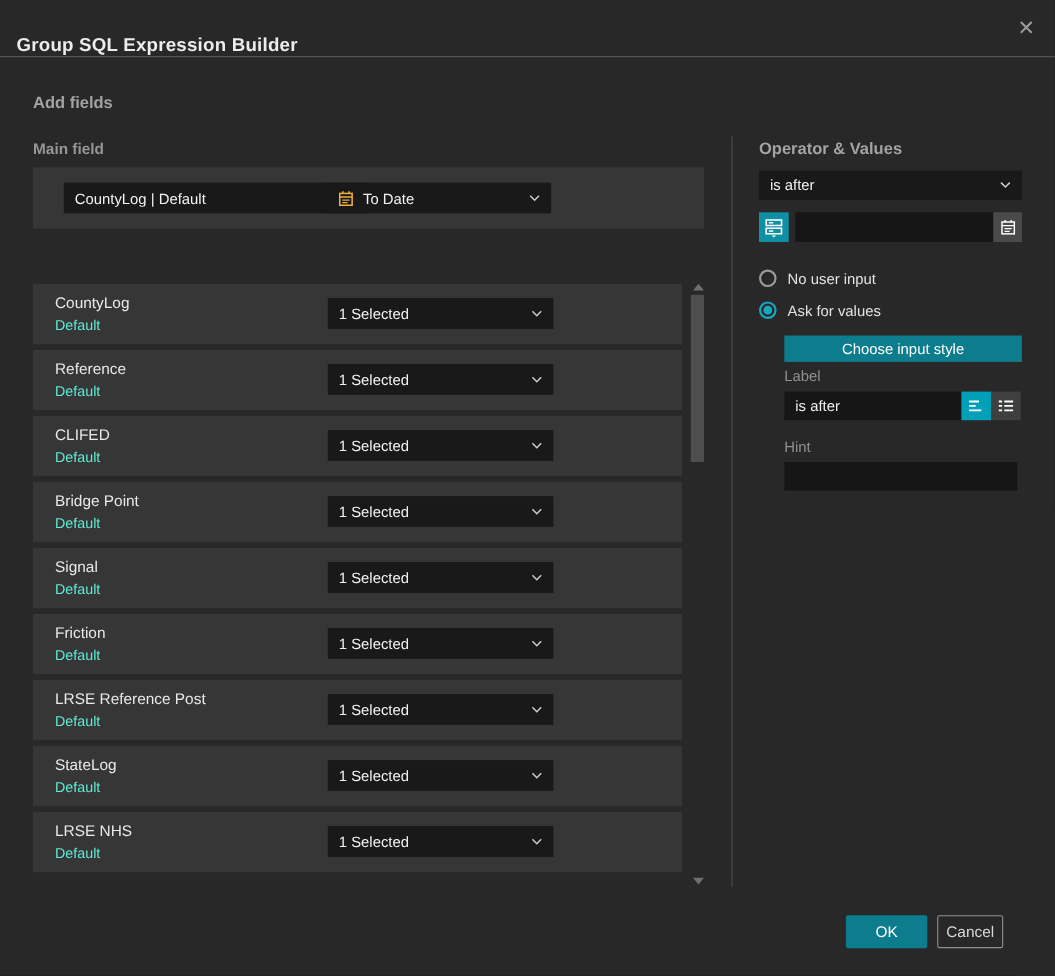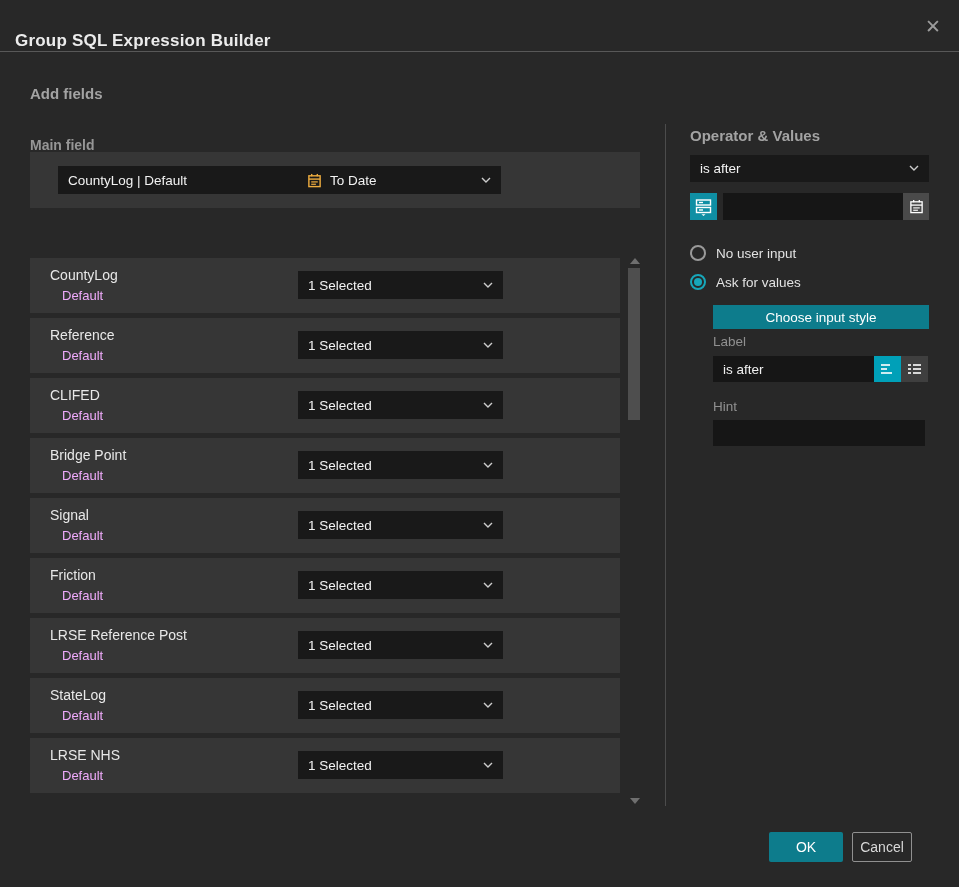--- a/index.html
+++ b/index.html
@@ -38,21 +38,21 @@
   }
   .select .grow { flex:1 1 auto; white-space:nowrap; overflow:hidden; }
   .chevron { flex:0 0 auto; margin-left:6px; display:flex; align-items:center; }
   .field-row {
     position:absolute; left:30px; width:590px; height:55px; background:#363636;
   }
   .field-row .fname {
     position:absolute; left:20px; top:9px; color:#e8e8e8; font-size:14px;
   }
   .field-row .fsub {
-    position:absolute; left:32px; top:30px; color:#f0abfc; font-size:13px;
+    position:absolute; left:20px; top:30px; color:#5eead4; font-size:13px;
   }
   .field-row .select { position:absolute; left:268px; top:13px; width:205px; }
   
   .scrollbar { position:absolute; left:627px; top:256px; width:15px; height:550px; }
   .sb-up, .sb-down {
     position:absolute; left:3px; width:0; height:0;
     border-left:5px solid transparent; border-right:5px solid transparent;
   }
   .sb-up   { top:2px;    border-bottom:6px solid #6f6f6f; }
   .sb-down { bottom:2px; border-top:6px solid #6f6f6f; }
@@ -123,21 +123,21 @@
 
 <div class="dialog">
 
   <div class="titlebar">
     <span class="title">Group SQL Expression Builder</span>
   </div>
   <div class="close-btn">✕</div>
 
   <div class="heading" style="left:30px; top:85px;">Add fields</div>
 
-  <div class="sublabel" style="left:30px; top:137px;">Main field</div>
+  <div class="sublabel" style="left:30px; top:127px;">Main field</div>
   <div class="main-panel">
     <div class="select" style="position:absolute; left:28px; top:14px; width:275px;">
       <span class="grow">CountyLog | Default</span>
       <span class="chevron">
         <svg width="10" height="7" viewBox="0 0 10 7">
             <polyline points="1,1 5,5 9,1" fill="none" stroke="#cccccc" stroke-width="1.4"></polyline>
           </svg>
       </span>
     </div>
     <div class="select" style="position:absolute; left:267px; top:14px; width:204px;">

